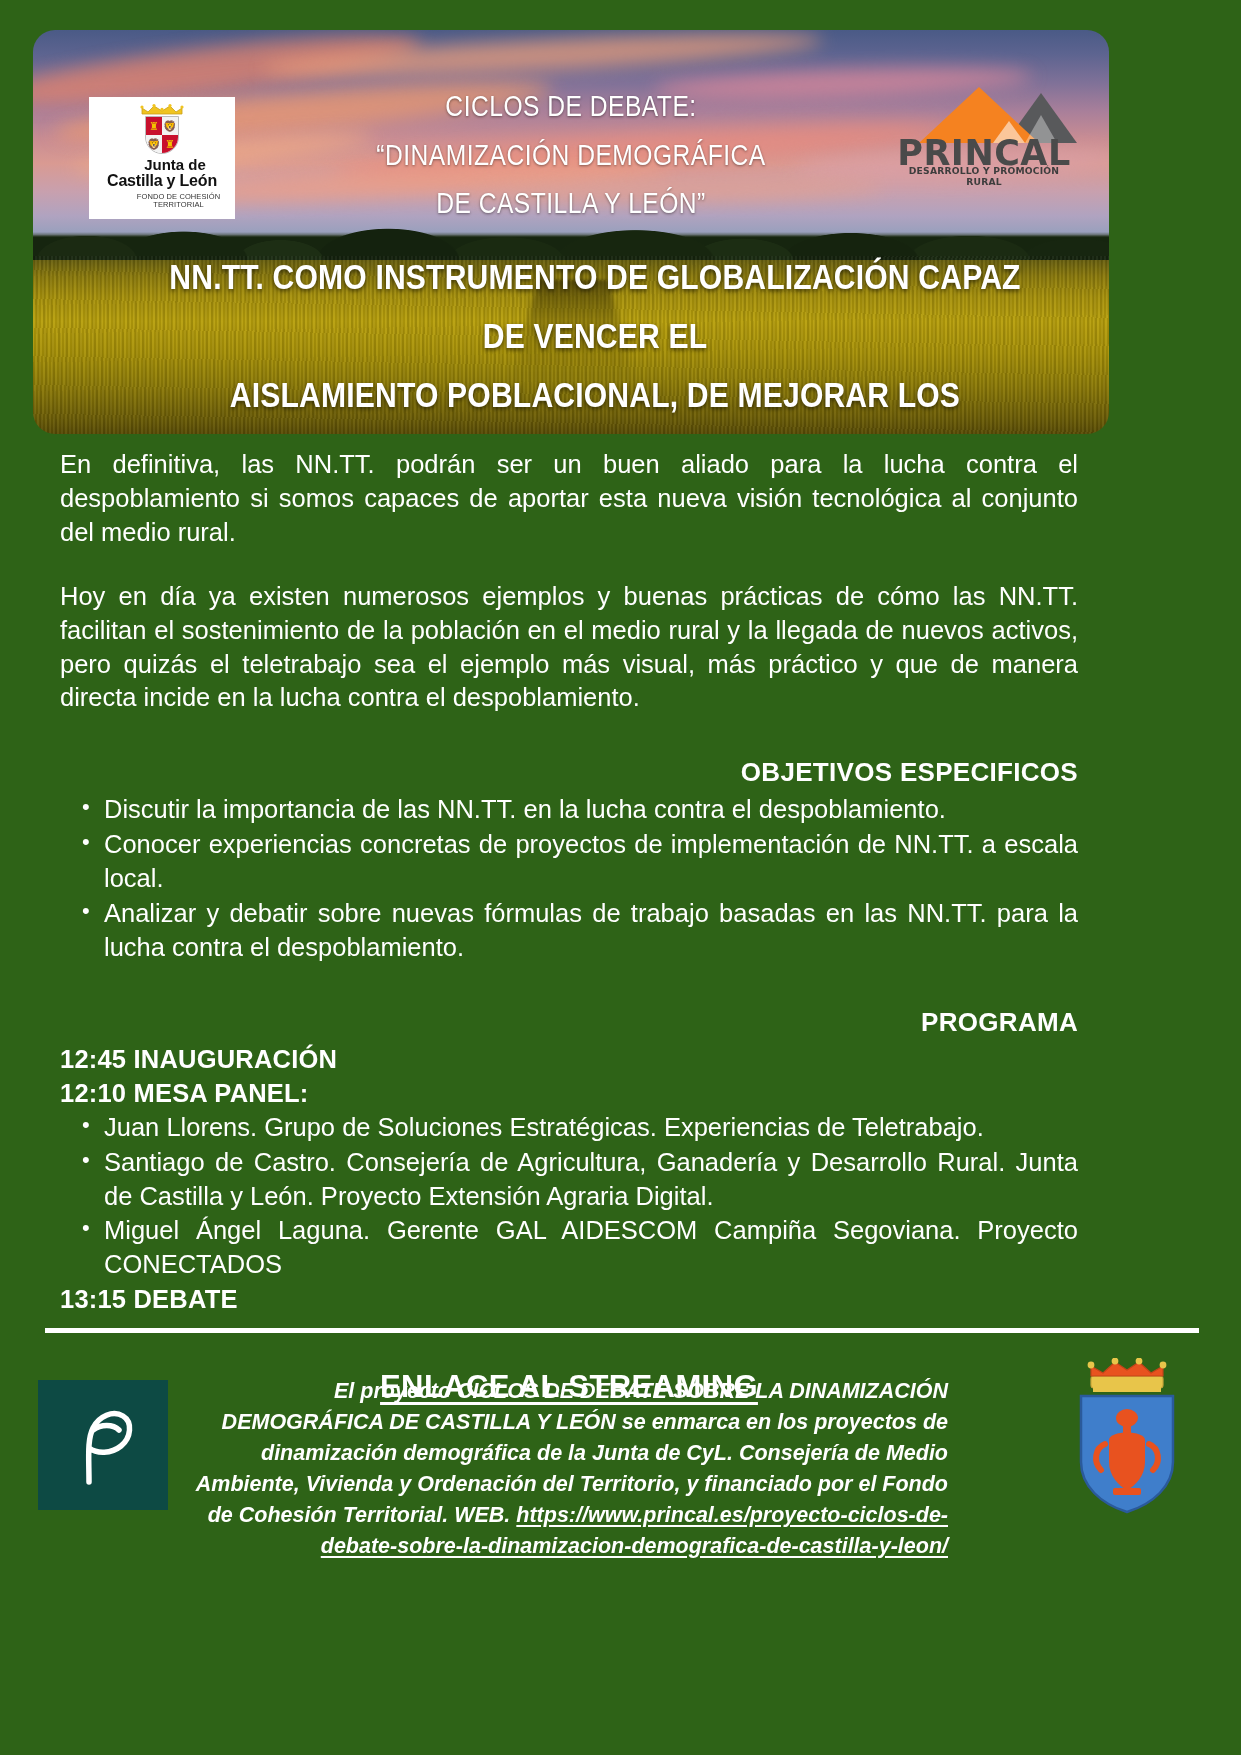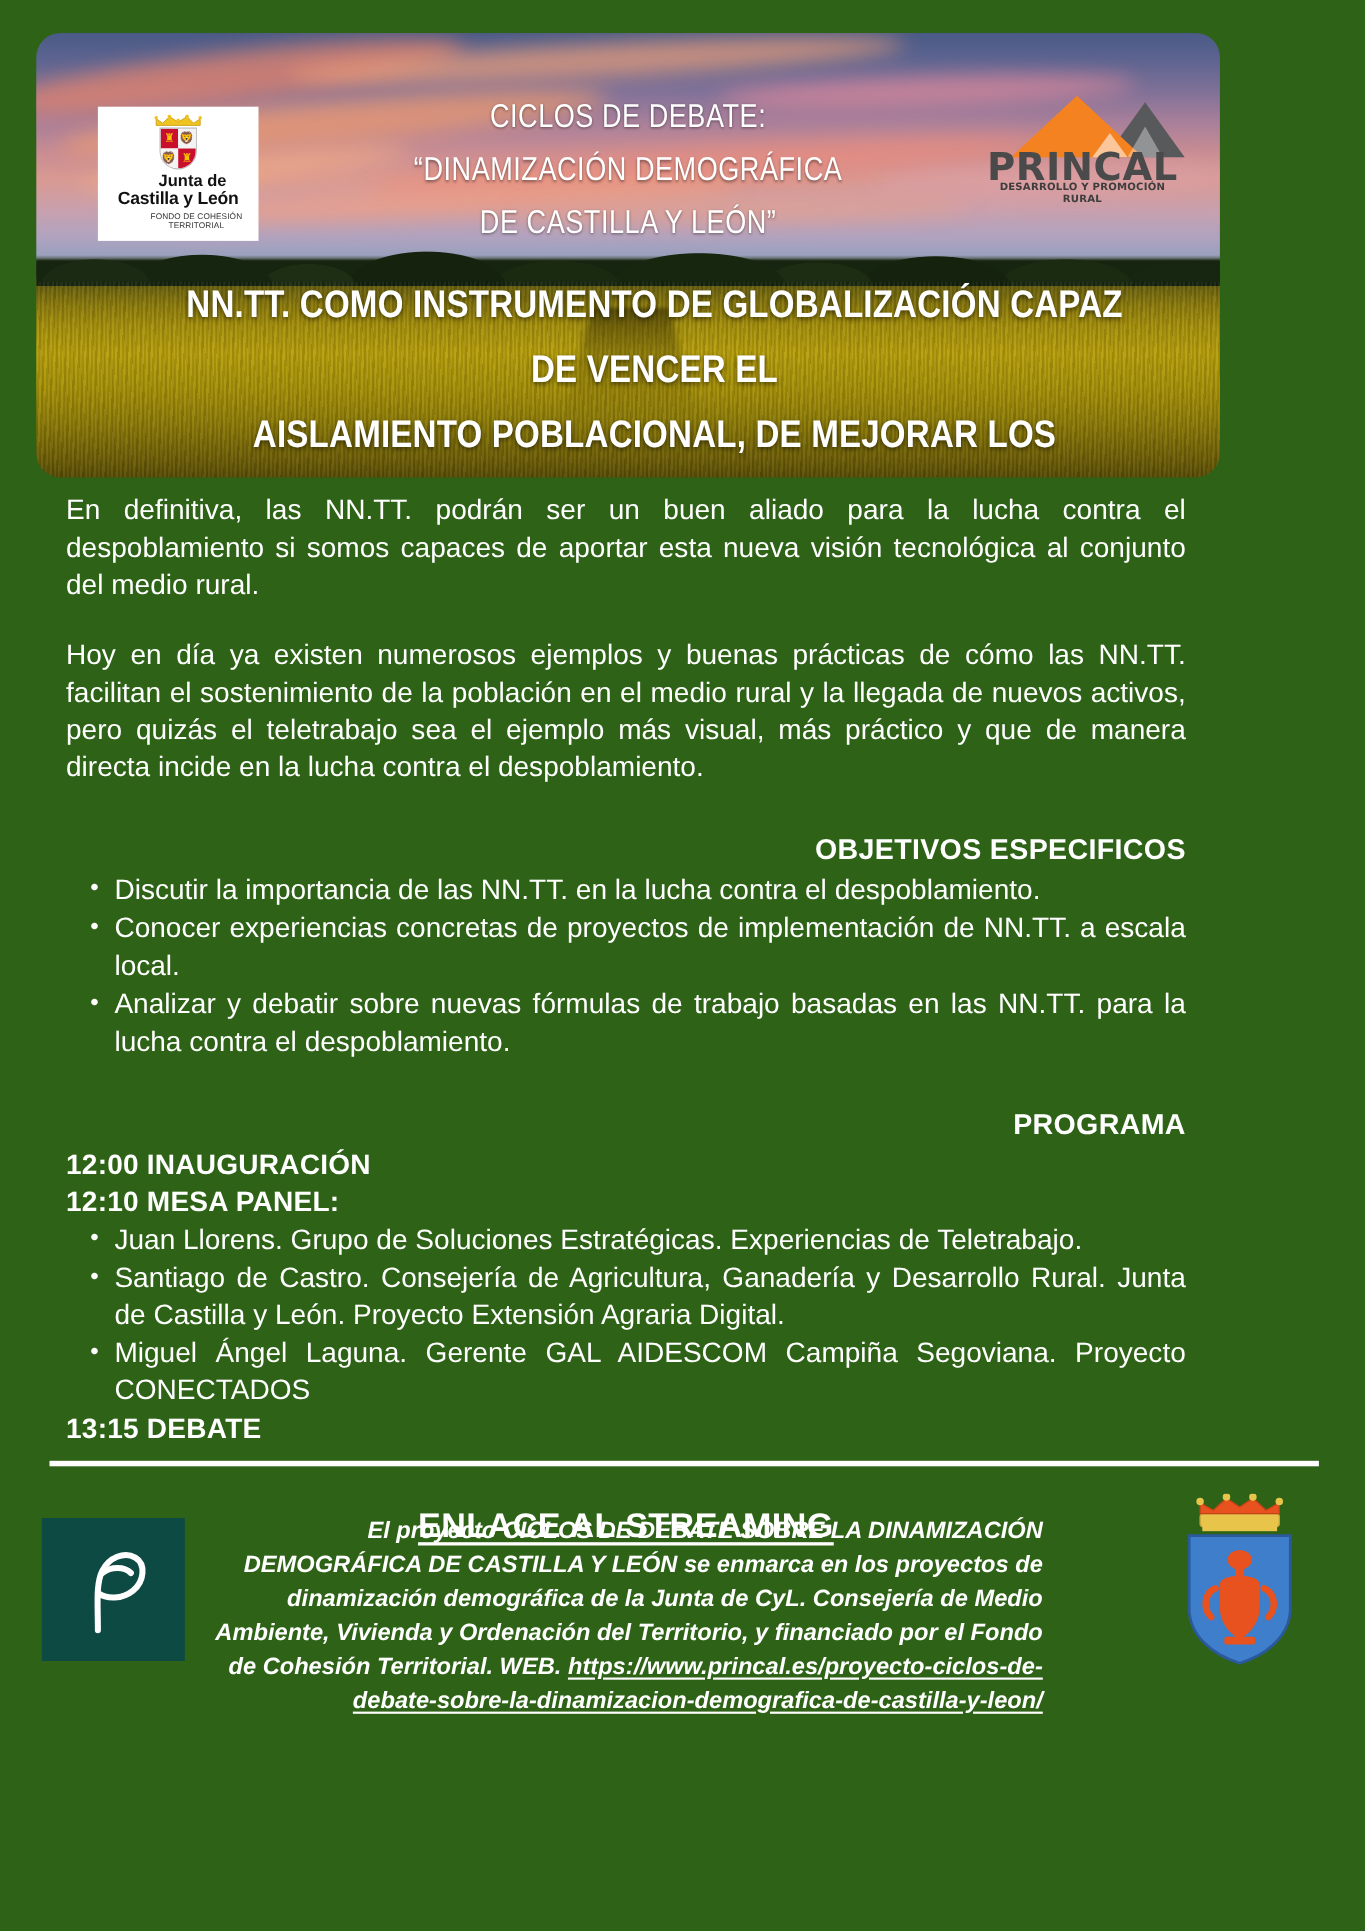--- a/index.html
+++ b/index.html
@@ -384,21 +384,21 @@
     <div class="para">Hoy en día ya existen numerosos ejemplos y buenas prácticas de cómo las NN.TT. facilitan el sostenimiento de la población en el medio rural y la llegada de nuevos activos, pero quizás el teletrabajo sea el ejemplo más visual, más práctico y que de manera directa incide en la lucha contra el despoblamiento.</div>
 
     <div class="sec-title">OBJETIVOS ESPECIFICOS</div>
     <ul class="bullets">
       <li> Discutir la importancia de las NN.TT. en la lucha contra el despoblamiento.</li>
       <li>Conocer experiencias concretas de proyectos de implementación de NN.TT. a escala local.</li>
       <li>Analizar y debatir sobre nuevas fórmulas de trabajo basadas en las NN.TT. para la lucha contra el despoblamiento.</li>
     </ul>
 
     <div class="sec-title">PROGRAMA</div>
-    <div class="prog-line">12:00 INAUGURACIÓN</div>
+    <div class="prog-line">12:45 INAUGURACIÓN</div>
     <div class="prog-line">12:10 MESA PANEL:</div>
     <ul class="bullets">
       <li> Juan Llorens. Grupo de Soluciones Estratégicas. Experiencias de Teletrabajo.</li>
       <li>Santiago de Castro. Consejería de Agricultura, Ganadería y Desarrollo Rural. Junta de Castilla y León. Proyecto Extensión Agraria Digital.</li>
       <li>Miguel Ángel Laguna. Gerente GAL AIDESCOM Campiña Segoviana. Proyecto CONECTADOS</li>
     </ul>
     <div class="prog-line">13:15 DEBATE</div>
 
     <div class="streaming">
       <a href="#">ENLACE AL STREAMING</a>

